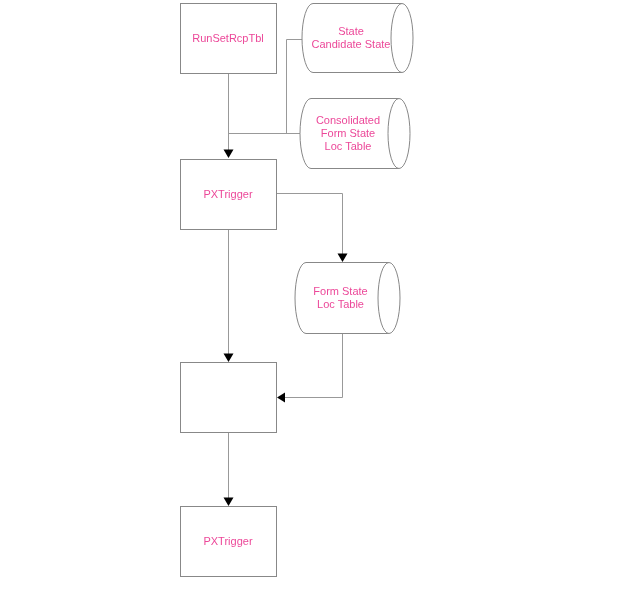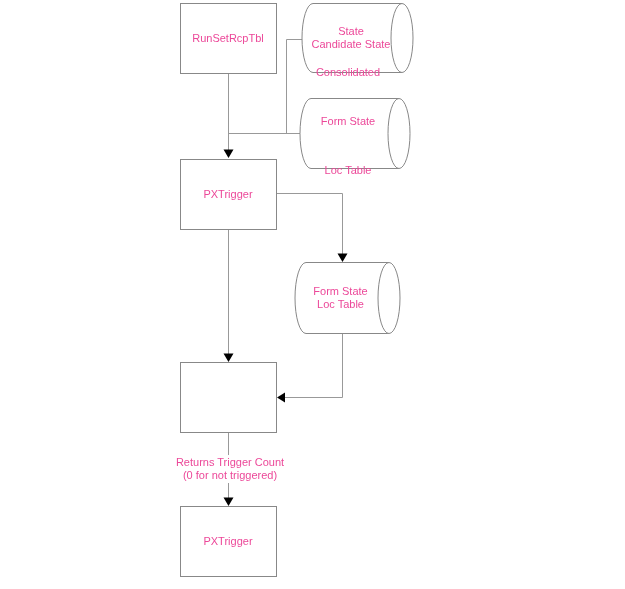--- a/index.html
+++ b/index.html
@@ -71,38 +71,34 @@
 
   <div class="lbl" style="left:180px; top:3px;   width:96px; height:70px;">
     <span>RunSetRcpTbl</span>
   </div>
 
   <div class="lbl" style="left:302px; top:3px;   width:98px; height:69px;">
     <span>State</span>
     <span>Candidate State</span>
   </div>
 
-  <div class="lbl" style="left:299px; top:86px;  width:98px; height:70px;gap:36px;">
+  <div class="lbl" style="left:299px; top:98px;  width:98px; height:70px;">
     <span>Consolidated</span>
     <span>Form State</span>
     <span>Loc Table</span>
   </div>
 
   <div class="lbl" style="left:180px; top:159px; width:96px; height:70px;">
     <span>PXTrigger</span>
   </div>
 
   <div class="lbl" style="left:294px; top:262px; width:93px; height:71px;">
     <span>Form State</span>
     <span>Loc Table</span>
   </div>
 
 
-  <div class="lbl ann" style="left:148px; top:455px; width:160px;">
-    <span>Returns Trigger Count</span>
-    <span>(0 for not triggered)</span>
-  </div>
 
   <div class="lbl" style="left:180px; top:506px; width:96px; height:70px;">
     <span>PXTrigger</span>
   </div>
 
 </div>
 
 </body></html>

